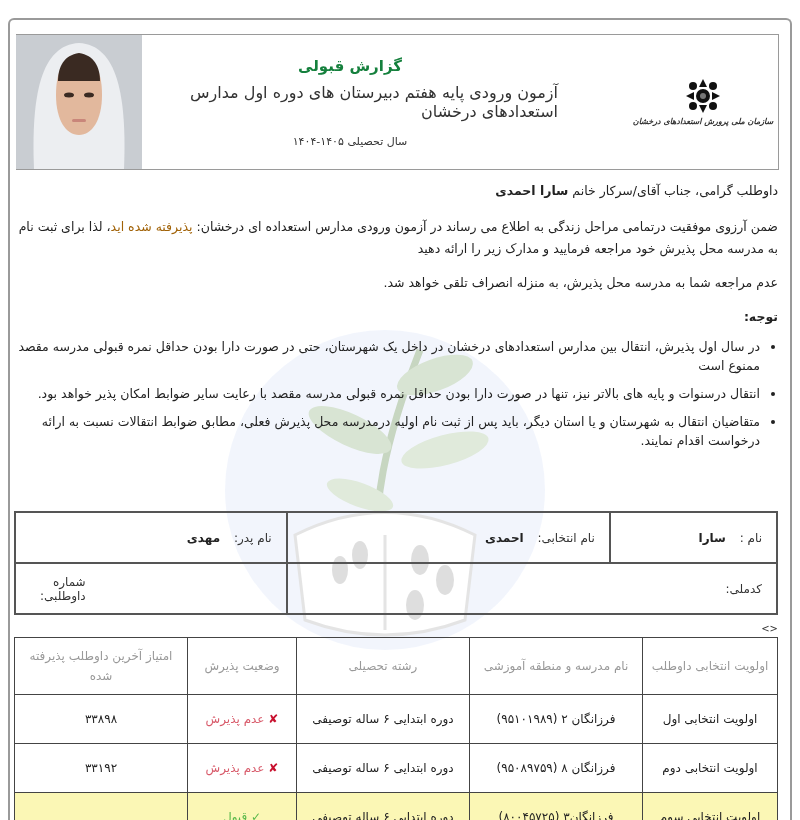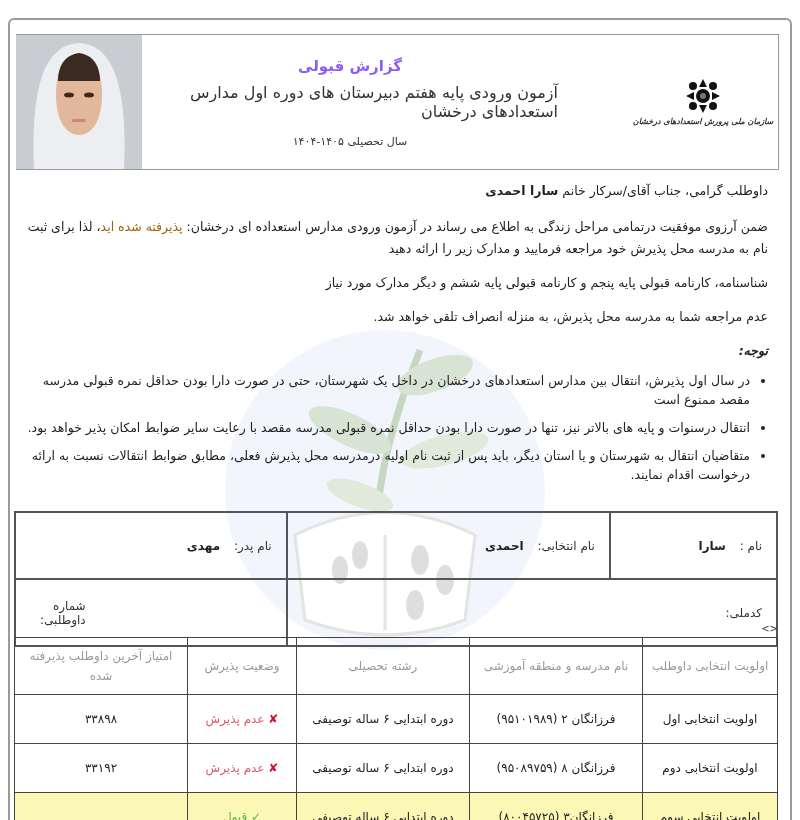--- a/index.html
+++ b/index.html
@@ -28,43 +28,43 @@
       border: 1px solid #9a9a9a; border-left: none;
       display: flex; direction: ltr;
     }
     .photo {
       width: 126px; height: 134px; background: #cfd2d6; position: relative; overflow: hidden;
     }
     .header-center {
       flex: 1; display: flex; flex-direction: column; align-items: center; justify-content: center;
       direction: rtl; padding-right: 70px;
     }
-    .header-title { color: #8b5cf6; font-weight: bold; font-size: 15px; margin-bottom: 8px; }
+    .header-title { color: #15803d; font-weight: bold; font-size: 15px; margin-bottom: 8px; }
     .header-sub { font-size: 16px; color: #333; margin-bottom: 14px; }
     .header-year { font-size: 11px; color: #333; }
     .logo {
       width: 150px; display: flex; flex-direction: column; align-items: center; justify-content: center; font-weight: bold;
     }
     .logo-caption { font-size: 8px; color: #333; margin-top: 4px; font-style: italic; }
     .body-text {
-      position: absolute; right: 22px; left: 8px; top: 160px;
+      position: absolute; right: 12px; left: 8px; top: 160px;
       font-size: 12.5px; line-height: 22px; direction: rtl; text-align: right;
     }
     .body-text p { margin: 0 0 12px 0; }
     .greet { margin-bottom: 14px !important; }
     .greet b { font-weight: bold; }
     .accepted { color: #a16207; }
-    .note-title { font-weight: bold; margin-bottom: 6px !important; font-style: italic; }
+    .note-title { font-weight: bold; margin-bottom: 6px !important; }
     ul.notes { margin: 0; padding-right: 18px; list-style: disc; }
     ul.notes li { line-height: 19px; margin-bottom: 2px; margin-top: 9px; }
     .info-table {
       position: absolute; left: 4px; top: 491px; width: 764px;
       border-collapse: collapse; direction: rtl; font-size: 12px;
     }
-    .info-table td { border: 2px solid #555; height: 33px; padding: 16px 14px; }
+    .info-table td { border: 2px solid #555; height: 33px; padding: 8px 14px; }
     .info-label { color: #333; }
     .info-value { font-weight: bold; margin-right: 10px; }
     .arrows { position: absolute; right: 12px; top: 603px; font-size: 10px; color: #333; }
     .choices {
       position: absolute; left: 4px; top: 617px; width: 764px;
       border-collapse: collapse; direction: rtl; font-size: 12px; text-align: center;
     }
     .choices th, .choices td { border: 1px solid #444; padding: 4px 6px; }
     .choices th { color: #999; font-weight: normal; height: 48px; line-height: 20px; }
     .choices td { height: 40px; line-height: 20px; }
@@ -132,21 +132,20 @@
 
   <div class="body-text">
     <p class="greet">
       <span>داوطلب گرامی، جناب آقای/سرکار خانم</span>
       <b>سارا احمدی</b>
     </p>
     <p>
       <span>ضمن آرزوی موفقیت درتمامی مراحل زندگی به اطلاع می رساند در آزمون ورودی مدارس استعداده ای درخشان:</span>
       <span class="accepted">پذیرفته شده اید</span><span>، لذا برای ثبت نام به مدرسه محل پذیرش خود مراجعه فرمایید و مدارک زیر را ارائه دهید</span>
     </p>
-    <p>شناسنامه، کارنامه قبولی پایه پنجم و کارنامه قبولی پایه ششم و دیگر مدارک مورد نیاز</p>
     <p>عدم مراجعه شما به مدرسه محل پذیرش، به منزله انصراف تلقی خواهد شد.</p>
     <p class="note-title">توجه:</p>
     <ul class="notes">
       <li>در سال اول پذیرش، انتقال بین مدارس استعدادهای درخشان در داخل یک شهرستان، حتی در صورت دارا بودن حداقل نمره قبولی مدرسه مقصد ممنوع است</li>
       <li>انتقال درسنوات و پایه های بالاتر نیز، تنها در صورت دارا بودن حداقل نمره قبولی مدرسه مقصد با رعایت سایر ضوابط امکان پذیر خواهد بود.</li>
       <li>متقاضیان انتقال به شهرستان و یا استان دیگر، باید پس از ثبت نام اولیه درمدرسه محل پذیرش فعلی، مطابق ضوابط انتقالات نسبت به ارائه درخواست اقدام نمایند.</li>
     </ul>
   </div>
 
   <table class="info-table">

